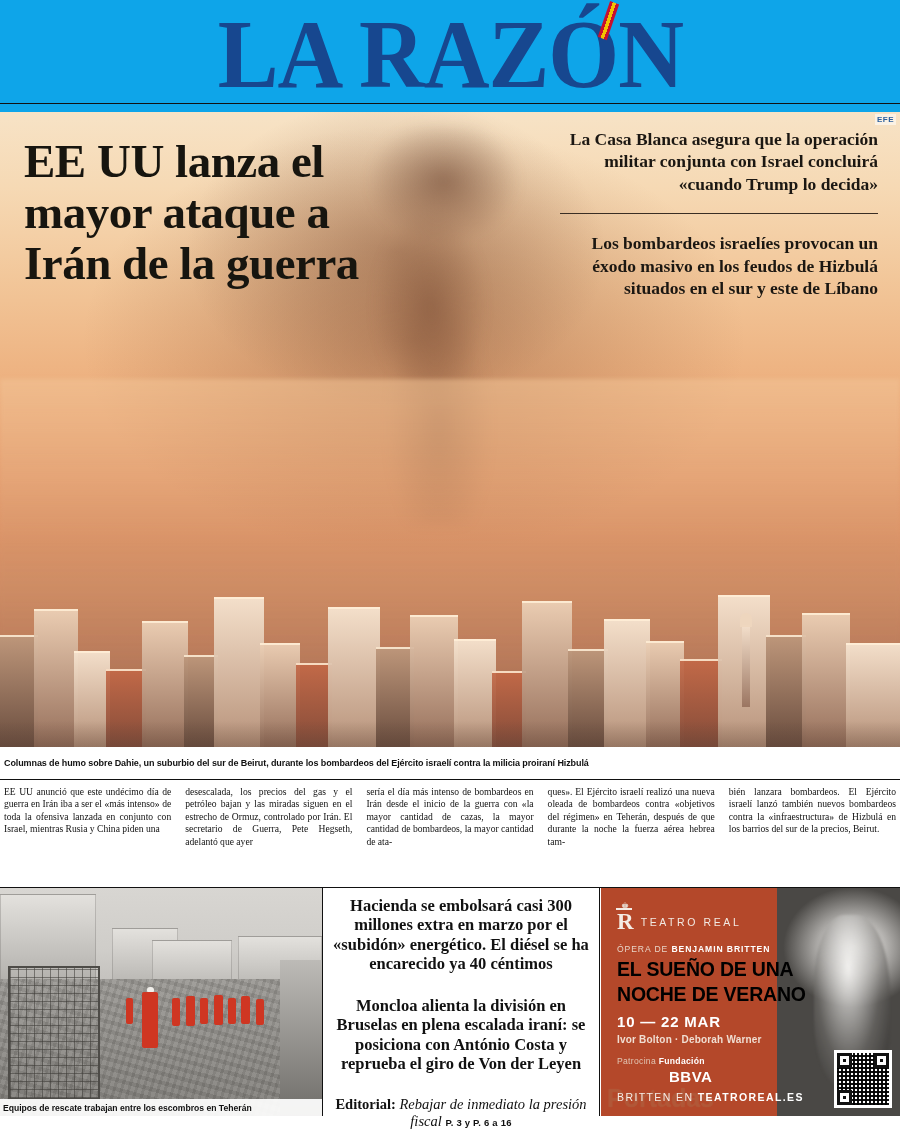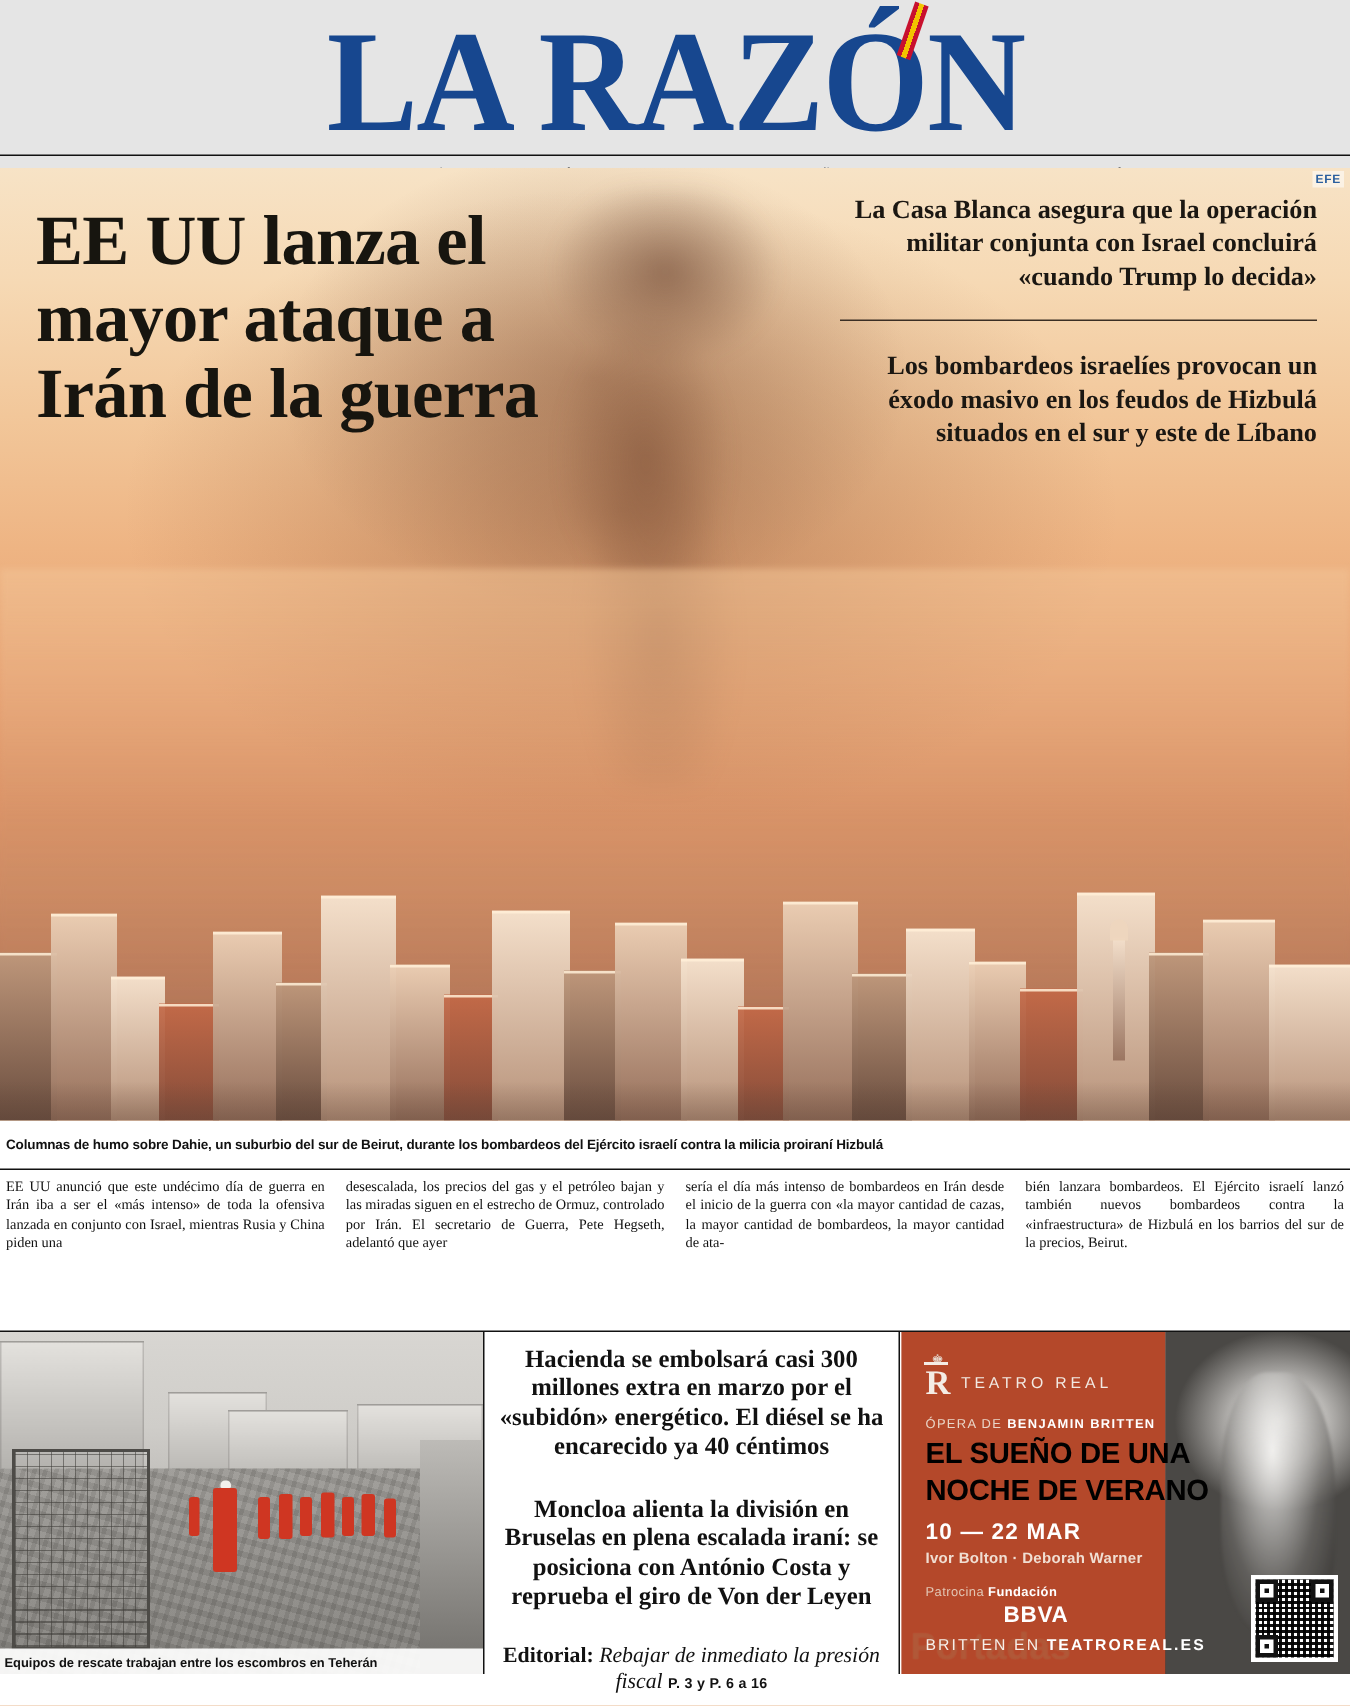--- a/index.html
+++ b/index.html
@@ -6,21 +6,21 @@
   html,body { width:900px; height:1137px; }
   body {
     font-family:"Liberation Serif", serif;
     background:#ffffff;
     color:#111;
     overflow:hidden;
     position:relative;
   }
 
   
-  .masthead { height:112px; position:relative; background:#e5e5e5; }
+  .masthead { height:112px; position:relative; background:#0ea5e9; }
   .logo-wrap {
     position:absolute; left:0; right:0; top:6px;
     text-align:center;
   }
   .logo {
     display:inline-block; position:relative;
     font-family:"Liberation Serif", serif;
     font-weight:700;
     font-size:86px;
     letter-spacing:-1px;
@@ -451,20 +451,21 @@
 
   <div class="photo-credit">EFE</div>
 </div>
 
 <div class="hero-caption">Columnas de humo sobre Dahie, un suburbio del sur de Beirut, durante los bombardeos del Ejército israelí contra la milicia proiraní Hizbulá</div>
 
 <div class="body-cols">
   <div class="body-col">EE UU anunció que este undécimo día de guerra en Irán iba a ser el «más intenso» de toda la ofensiva lanzada en conjunto con Israel, mientras Rusia y China piden una</div>
   <div class="body-col">desescalada, los precios del gas y el petróleo bajan y las miradas siguen en el estrecho de Ormuz, controlado por Irán. El secretario de Guerra, Pete Hegseth, adelantó que ayer</div>
   <div class="body-col">sería el día más intenso de bombardeos en Irán desde el inicio de la guerra con «la mayor cantidad de cazas, la mayor cantidad de bombardeos, la mayor cantidad de ata-</div>
+  <div class="body-col">ques». El Ejército israelí realizó una nueva oleada de bombardeos contra «objetivos del régimen» en Teherán, después de que durante la noche la fuerza aérea hebrea tam-</div>
   <div class="body-col">bién lanzara bombardeos. El Ejército israelí lanzó también nuevos bombardeos contra la «infraestructura» de Hizbulá en los barrios del sur de la precios, Beirut.</div>
 </div>
 
 <div class="bottom">
 
   <div class="bottom-photo">
     <div class="rubble-sky"></div>
     <div class="rubble-bldg" style="left:0;   top:6px;  width:96px; height:86px;"></div>
     <div class="rubble-bldg" style="left:112px;top:40px; width:66px; height:62px;"></div>
     <div class="rubble-bldg" style="left:152px;top:52px; width:80px; height:56px;"></div>

